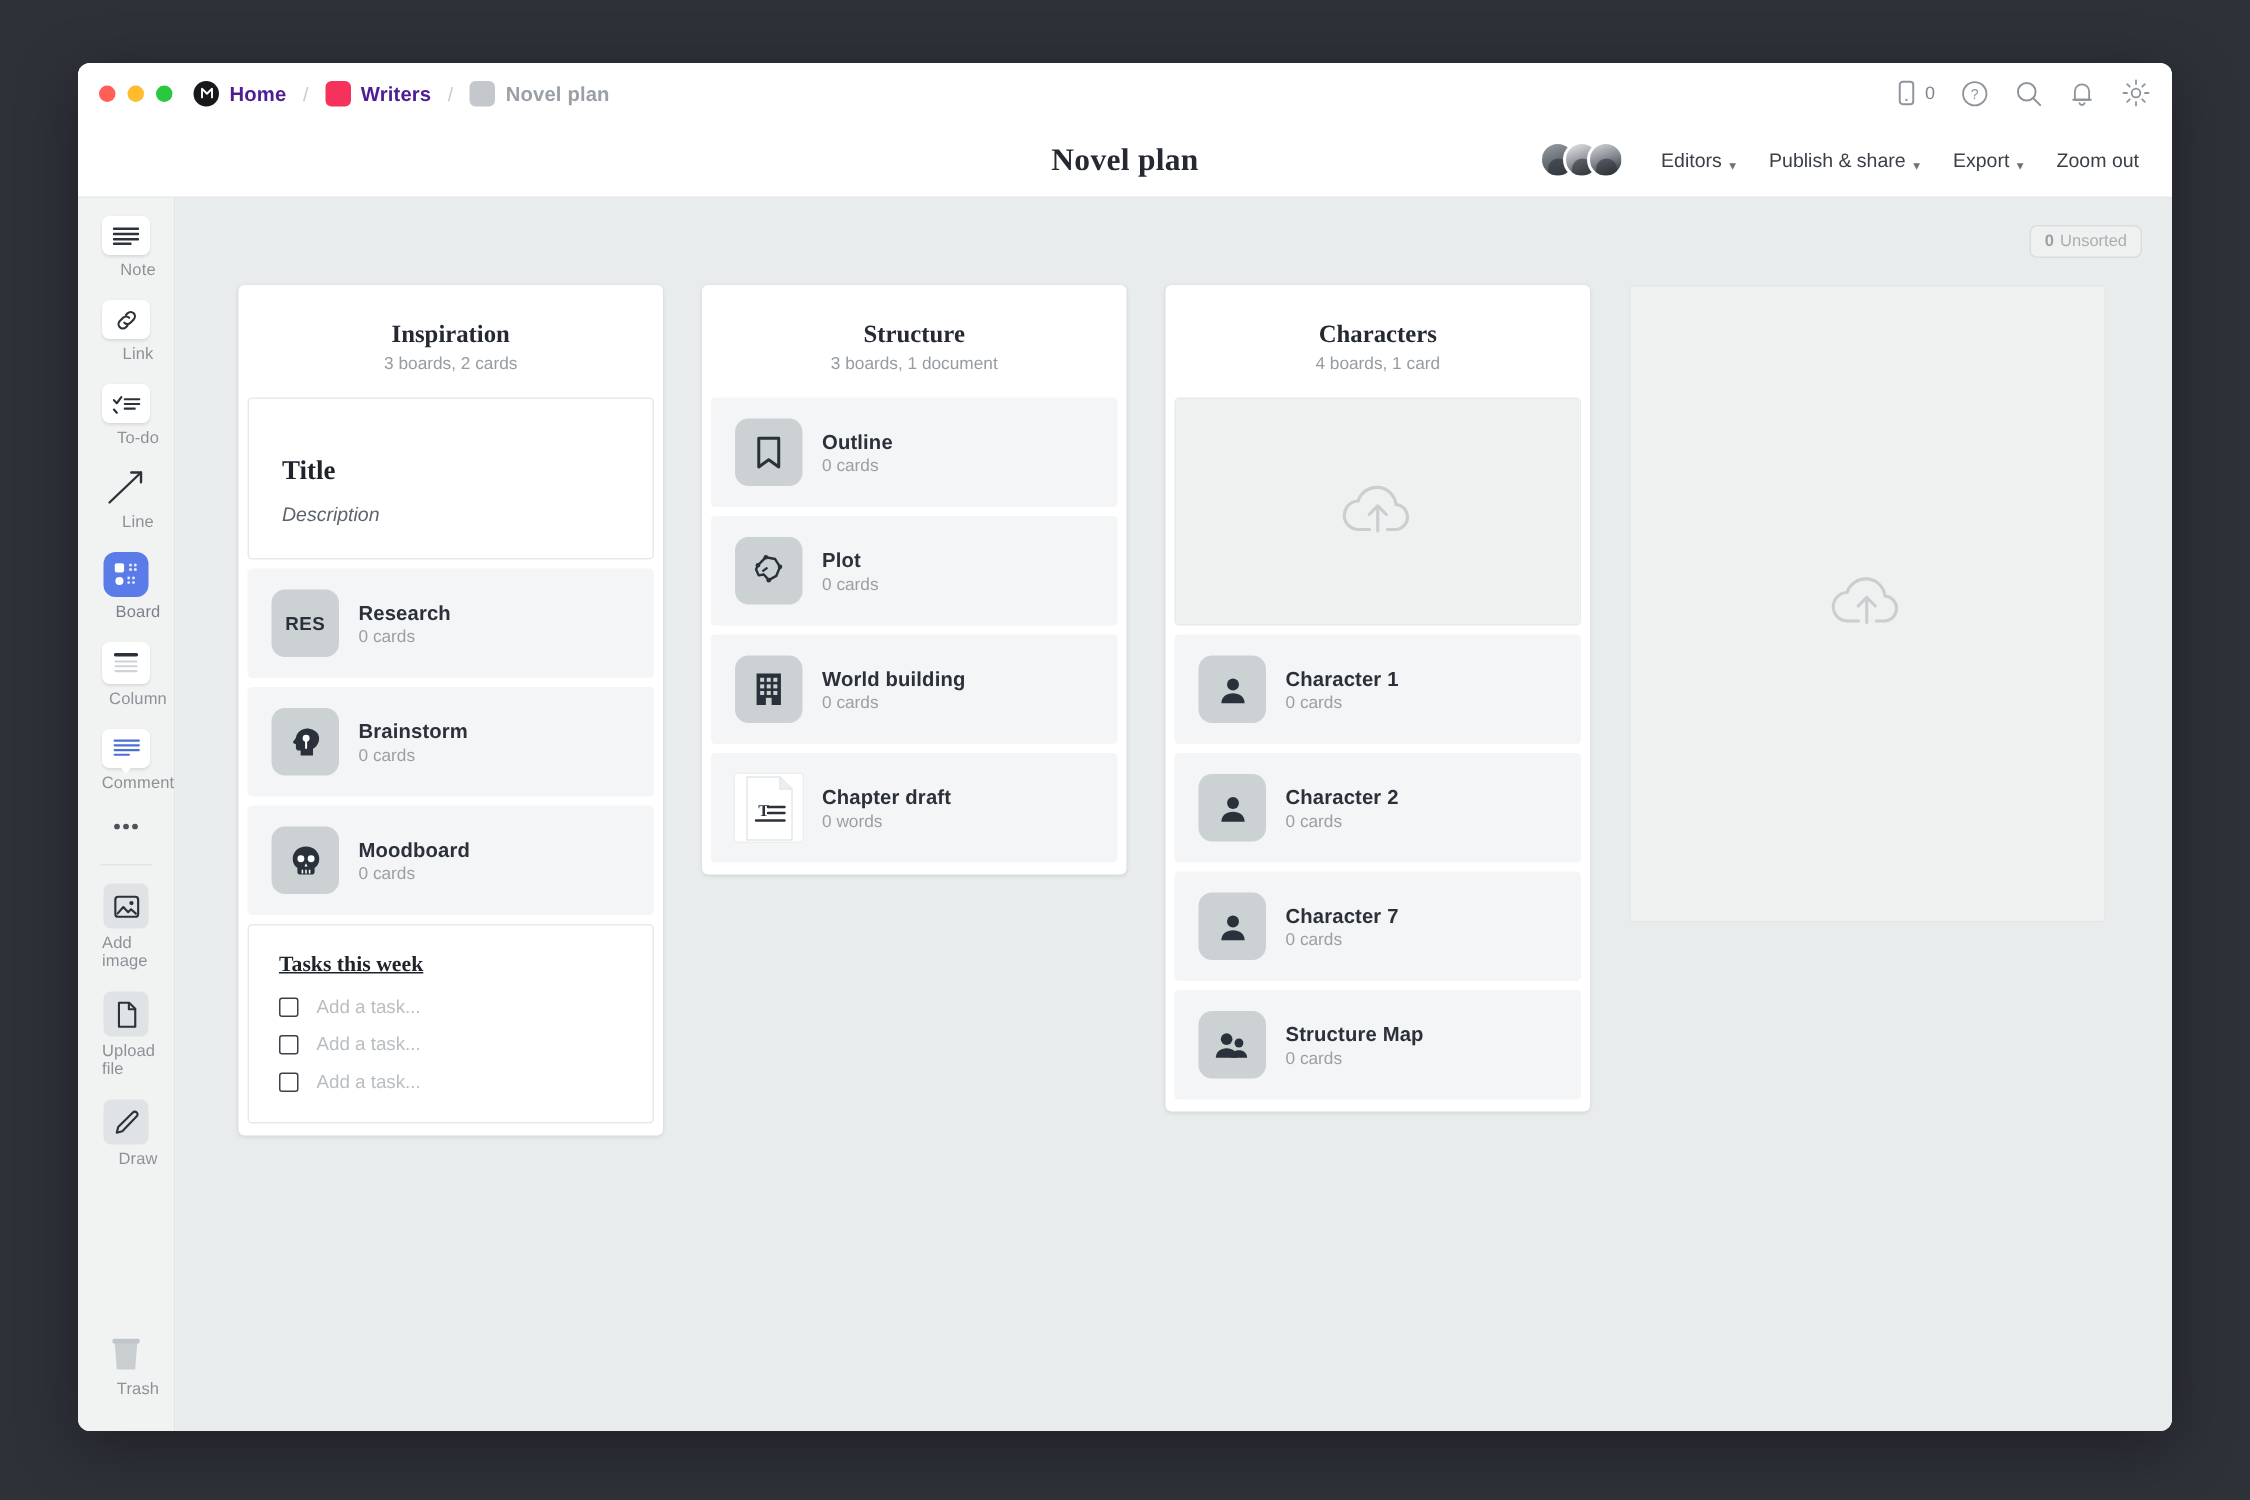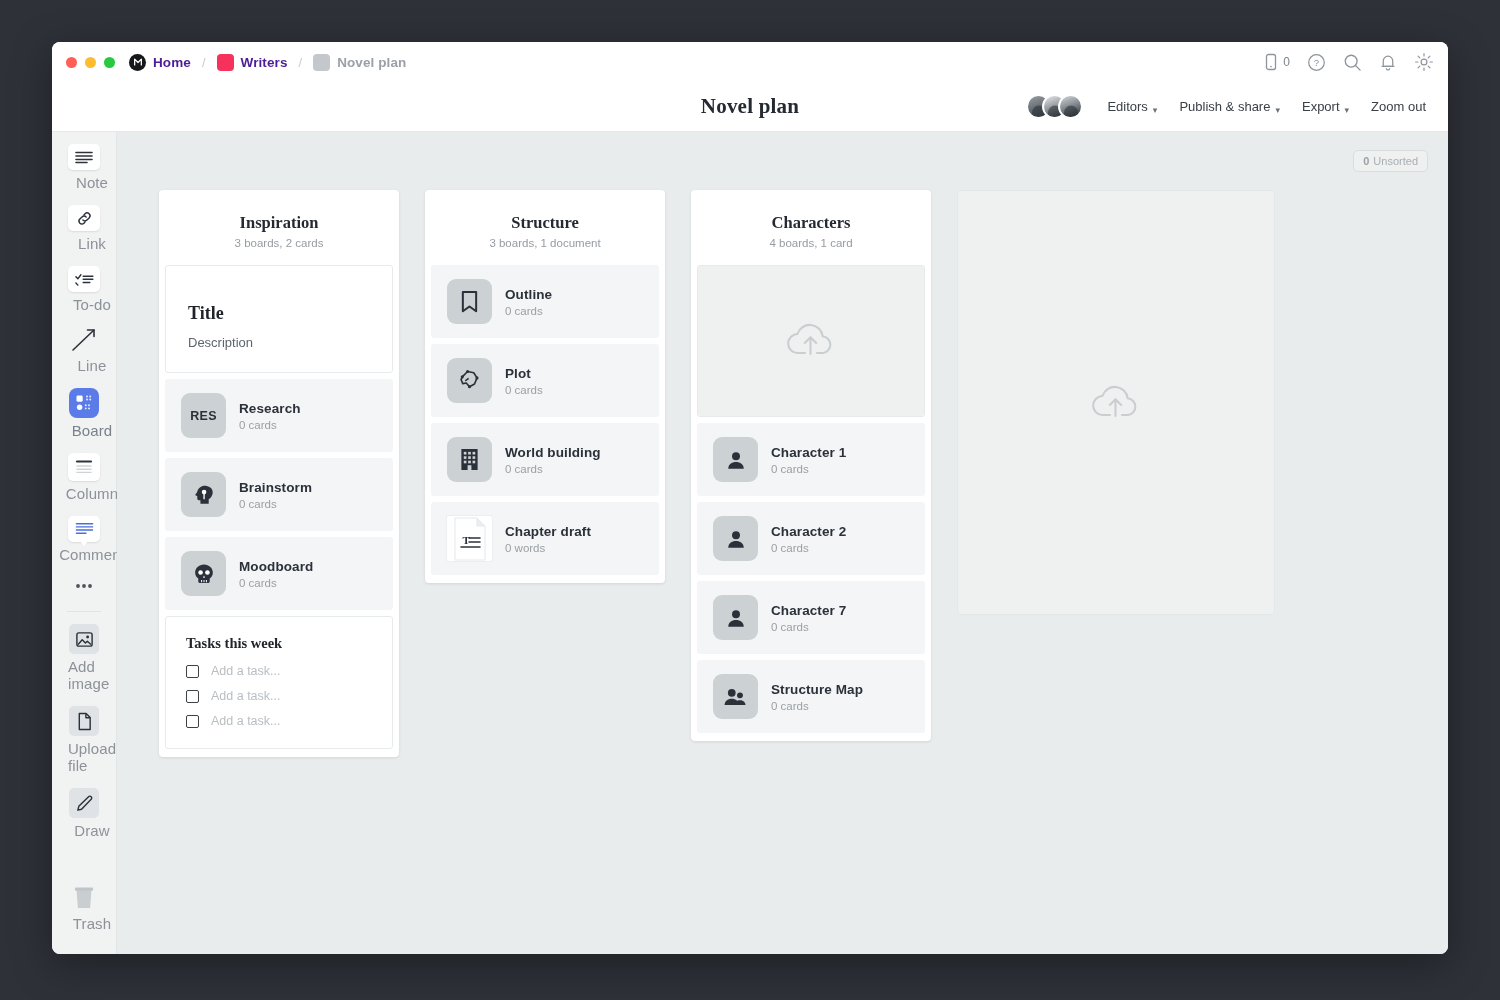--- a/index.html
+++ b/index.html
@@ -115,41 +115,41 @@
   .tool { width: 100%; display: flex; flex-direction: column; align-items: center; cursor: pointer; margin-bottom: 10px; }
   .tool-box {
     width: 32px; height: 26px; border-radius: 5px;
     background: #fff;
     display: flex; align-items: center; justify-content: center;
     box-shadow: 0 1px 2px rgba(0,0,0,.10);
   }
   .tool-box.plain { background: transparent; box-shadow: none; }
   .tool-box.grey { background: #dfe3e5; box-shadow: none; width: 30px; height: 30px; }
   .tool-box.active { background: #5b7ce8; box-shadow: none; width: 30px; height: 30px; border-radius: 8px; }
-  .tool-label { font-size: 15px; color: #8c9298; margin-top: 4px; letter-spacing: .1px; margin-left: 16px; }
+  .tool-label { font-size: 11px; color: #8c9298; margin-top: 4px; letter-spacing: .1px; margin-left: 16px; }
   .tool-sep { width: 34px; height: 1px; background: #e0e4e5; margin: 6px 0 12px; }
   .tool.spacer { flex: 1 1 auto; margin: 0; }
 
   
   #canvas {
     flex: 1 1 auto; background: #e9ecec; position: relative; overflow: hidden;
   }
   #unsorted-badge {
     position: absolute; right: 20px; top: 18px;
     border: 1px solid #d9dddf; border-radius: 5px;
     background: #eff1f1;
     padding: 4px 9px; font-size: 11px; color: #a8aeb3;
     display: flex; gap: 4px; cursor: pointer;
   }
   #unsorted-badge .n { font-weight: 700; color: #9aa1a6; }
 
   #board { position: absolute; left: 42px; top: 58px; display: flex; gap: 26px; }
 
   .column {
-    width: 240px; background: #fff; border-radius: 4px;
+    width: 283px; background: #fff; border-radius: 4px;
     box-shadow: 0 1px 3px rgba(0,0,0,.10);
     padding: 6px 6px 8px;
     align-self: flex-start;
   }
   .col-head { text-align: center; padding: 17px 0 16px; }
   .col-title {
     font-family: "Liberation Serif", serif;
     font-size: 16.5px; font-weight: 700; color: #242932;
   }
   .col-sub { font-size: 11.5px; color: #969ca1; margin-top: 4px; }
@@ -174,29 +174,29 @@
 
   
   .note-card {
     background: #fff; border: 1px solid #e7eaeb; border-radius: 3px;
     padding: 20px 22px 22px; margin-bottom: 6px;
   }
   .note-title {
     font-family: "Liberation Serif", serif;
     font-size: 18px; font-weight: 700; color: #1f242b; margin-top: 17px;
   }
-  .note-desc { font-size: 13px; color: #5d646c; margin-top: 11px; }
+  .note-desc { font-size: 13px; color: #5d646c; margin-top: 11px; font-style: italic; }
 
   .todo-card {
     background: #fff; border: 1px solid #e7eaeb; border-radius: 3px;
     padding: 18px 20px 20px; margin-bottom: 0;
   }
   .todo-title {
     font-family: "Liberation Serif", serif;
-    font-size: 14.5px; font-weight: 700; color: #1f242b; margin-bottom: 12px;
+    font-size: 14.5px; font-weight: 700; color: #1f242b; margin-bottom: 12px; text-decoration: underline;
   }
   .todo-item { display: flex; align-items: center; gap: 12px; margin-bottom: 11px; }
   .todo-item:last-child { margin-bottom: 0; }
   .todo-box { width: 13px; height: 13px; border: 1.5px solid #3b4149; border-radius: 2px; flex: 0 0 13px; }
   .todo-ph { font-size: 12.5px; color: #b9bec2; }
 
   
   .img-card { background: #fff; border: 1px solid #e7eaeb; border-radius: 3px; margin-bottom: 6px; }
   .img-drop {
     height: 150px; background: #eff1f1;

